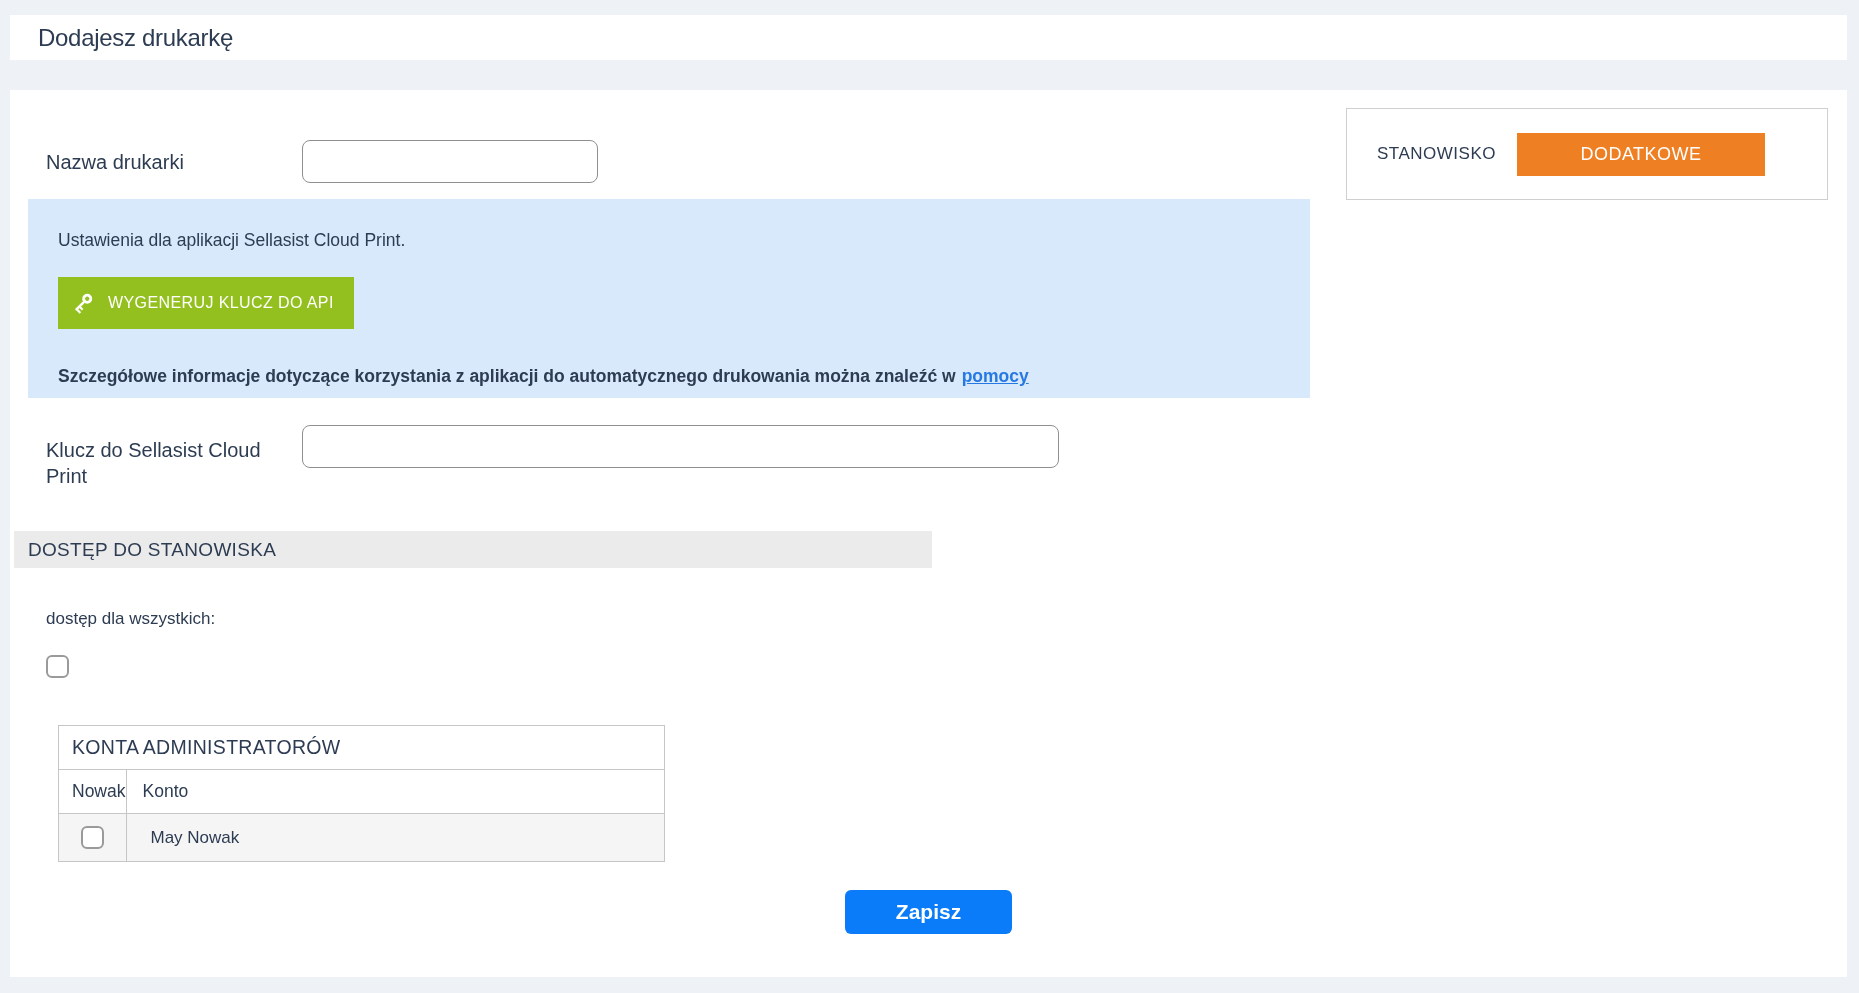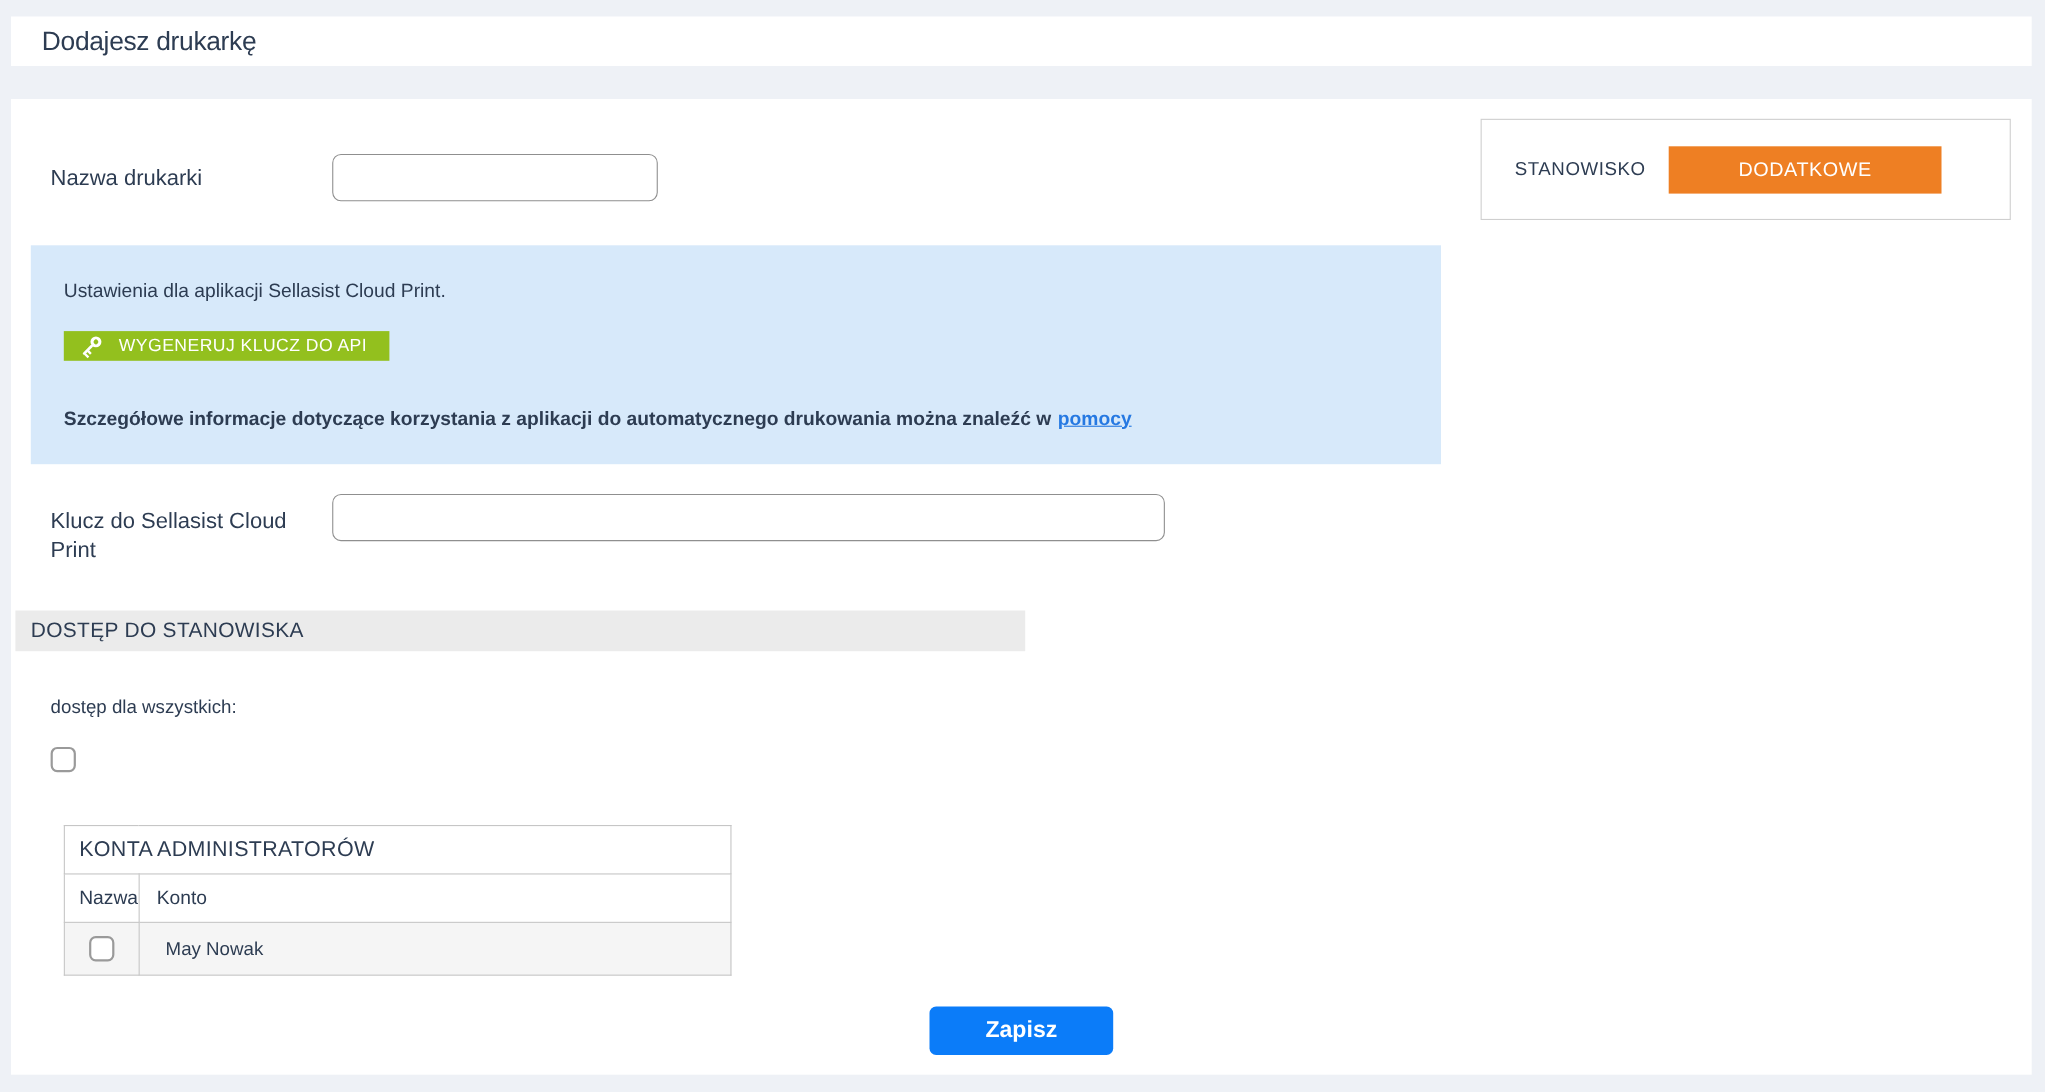--- a/index.html
+++ b/index.html
@@ -87,32 +87,32 @@
     background:#fff;
     font-family:inherit;
     font-size:17px;
     padding:0 12px;
     color:var(--text-dark);
   }
   .input-printer-name{width:296px;}
   .input-cloud-key{width:757px;}
   
   .info-box{
-    margin:40px 0 0 18px;
+    margin:16px 0 0 18px;
     width:1282px;height:199px;
     background:var(--info-box-bg);
     padding:30px 30px 0 30px;
   }
   .info-box .intro{
     font-size:17.5px;line-height:22px;
     margin-bottom:26px;
   }
   .green-btn{
     display:inline-flex;align-items:center;
-    height:27px;
+    height:52px;
     background:var(--green-button-bg);
     color:#fff;border:none;
     padding:0 20px 0 12px;
     font-family:inherit;
     font-size:16px;
     letter-spacing:0.4px;
     cursor:pointer;
   }
   .green-btn .key-icon{margin-right:12px;display:inline-flex;}
   .info-box .details{
@@ -247,21 +247,21 @@
   <label class="access-label">dostęp dla wszystkich:</label>
   <span class="checkbox access-checkbox" role="checkbox" aria-checked="false"></span>
 
   
   <table class="admins-table">
     <thead>
       <tr>
         <th class="table-title" colspan="2">KONTA ADMINISTRATORÓW</th>
       </tr>
       <tr>
-        <th class="col-head col-stan">Nazwa</th>
+        <th class="col-head col-stan">Nowak</th>
         <th class="col-head konto">Konto</th>
       </tr>
     </thead>
     <tbody>
       <tr class="data-row">
         <td class="cell-stan">
           <span class="checkbox" role="checkbox" aria-checked="false"></span>
         </td>
         <td class="cell-konto">May Nowak</td>
       </tr>

